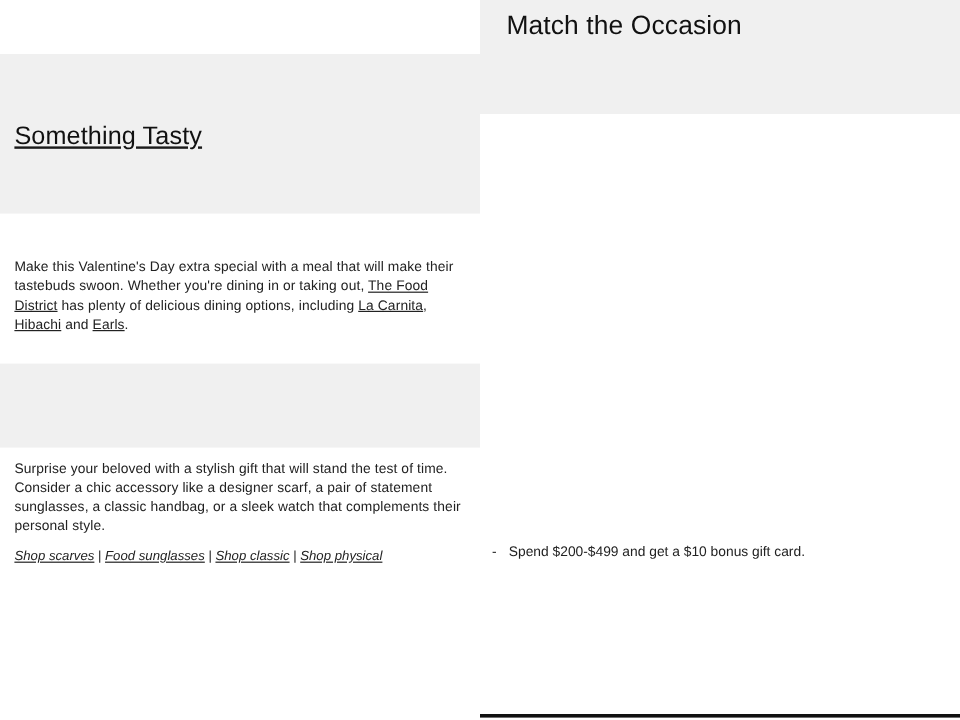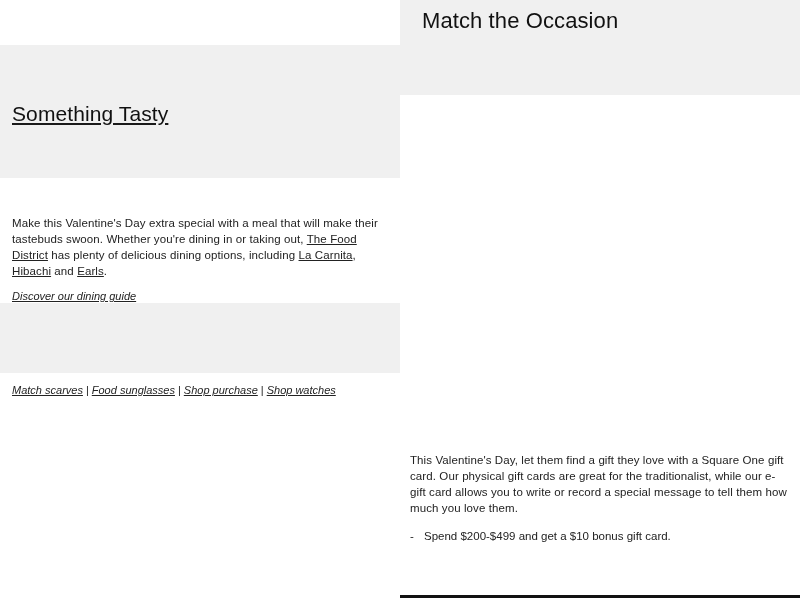--- a/index.html
+++ b/index.html
@@ -120,45 +120,42 @@
 
 
     <div id="left-grey-1" class="grey"></div>
 
     <div id="left-heading-wrap">
       <h2 class="heading">Something Tasty</h2>
     </div>
 
     <div id="left-tasty-text" class="text-block">
       <p class="body"><span>Make this Valentine's Day extra special with a meal that will make their tastebuds swoon. Whether you're dining in or taking out, </span><a class="inline-plain" href="#">The Food District</a><span> has plenty of delicious dining options, including </span><a class="inline-plain" href="#">La Carnita</a><span>, </span><a class="inline-plain" href="#">Hibachi</a><span> and </span><a class="inline-plain" href="#">Earls</a><span>.</span></p>
-      <div class="links">
-        <a class="inline" href="#">Discover our dining guide</a>
-      </div>
     </div>
 
     <div id="left-grey-2" class="grey"></div>
 
     <div id="left-style-text" class="text-block">
+      <p class="body">Surprise your beloved with a stylish gift that will stand the test of time. Consider a chic accessory like a designer scarf, a pair of statement sunglasses, a classic handbag, or a sleek watch that complements their personal style.</p>
       <div class="links">
-        <a class="inline" href="#">Match scarves</a><span class="sep">|</span><a class="inline" href="#">Food sunglasses</a><span class="sep">|</span><a class="inline" href="#">Shop purchase</a><span class="sep">|</span><a class="inline" href="#">Shop watches</a>
+        <a class="inline" href="#">Shop scarves</a><span class="sep">|</span><a class="inline" href="#">Food sunglasses</a><span class="sep">|</span><a class="inline" href="#">Shop classic</a><span class="sep">|</span><a class="inline" href="#">Shop physical</a>
       </div>
     </div>
 
   </div>
 
   <div class="col-right">
 
     <div id="right-grey-1" class="grey"></div>
 
     <div id="right-heading-wrap">
       <h2 class="heading heading-right">Match the Occasion</h2>
     </div>
 
     <div id="right-body">
-      <p class="body">This Valentine's Day, let them find a gift they love with a Square One gift card. Our physical gift cards are great for the traditionalist, while our e-gift card allows you to write or record a special message to tell them how much you love them.</p>
       <ul class="bullets">
         <li><span class="dash">-</span><span>Spend $200-$499 and get a $10 bonus gift card.</span></li>
 
       </ul>
     </div>
 
   </div>
 
   <div id="bottom-rule"></div>
 

